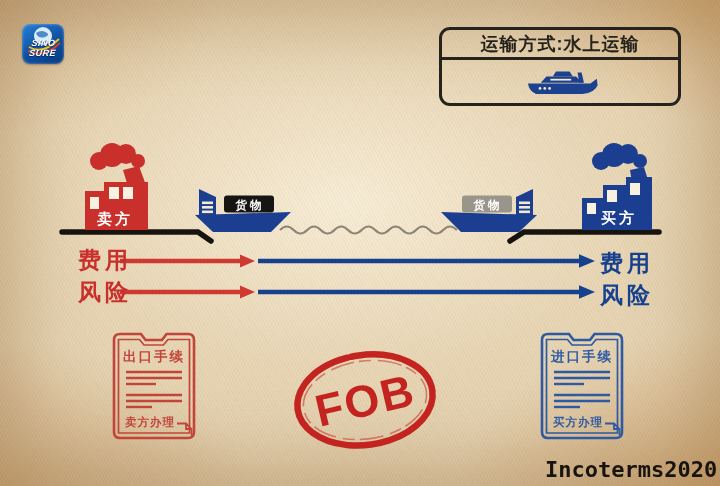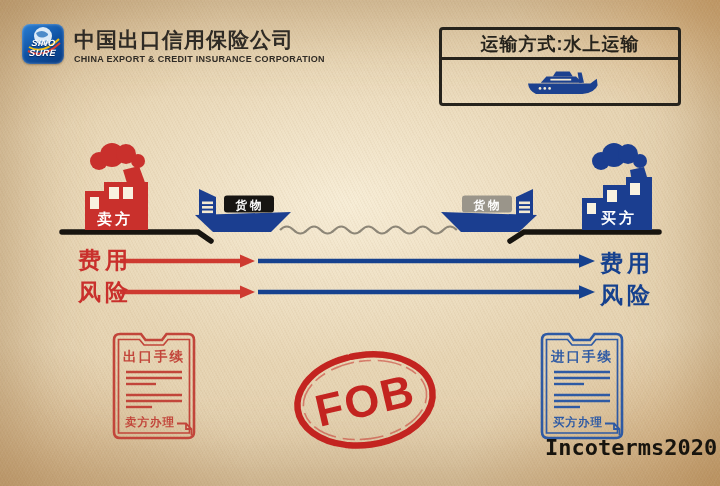--- a/index.html
+++ b/index.html
@@ -23,33 +23,33 @@
     box-shadow:inset 0 0 3px rgba(255,255,255,.45), 0 1px 2px rgba(60,40,10,.35);}
   .logo svg{position:absolute;left:0;top:0;}
   .logo-text{position:absolute;left:0;top:14px;width:100%;text-align:center;color:#fff;
     font-size:9px;line-height:10px;font-weight:bold;font-style:italic;letter-spacing:.5px;
     transform:skewX(-6deg);text-shadow:0 1px 1px rgba(0,20,60,.6);}
   .brand{position:absolute;left:74px;top:28px;color:#2f2b25;}
   .brand-cn{font-size:21px;font-weight:bold;letter-spacing:1px;line-height:24px;}
   .brand-en{font-size:9px;font-weight:bold;letter-spacing:.3px;margin-top:2px;}
   
   .tbox{position:absolute;left:439px;top:27px;width:236px;height:73px;
-    border:3px solid #26231c;border-radius:4px;}
+    border:3px solid #26231c;border-radius:11px;}
   .tbox-title{height:27px;border-bottom:3px solid #26231c;display:flex;align-items:center;justify-content:center;
     font-size:18px;font-weight:bold;letter-spacing:1px;color:#26231c;}
   .tbox-icon{height:43px;display:flex;align-items:center;justify-content:center;}
   
   .scene{position:absolute;left:0;top:140px;}
   .arrowlayer{position:absolute;left:0;top:250px;}
   .lbl{position:absolute;font-weight:bold;font-size:23px;letter-spacing:4px;line-height:22px;}
   .lbl.red{color:#c9302c;}
   .lbl.blue{color:#16418e;}
   .doc{position:absolute;}
   .stamp{position:absolute;left:284px;top:344px;}
-  .footer-brand{position:absolute;left:545px;top:435px;width:170px;
+  .footer-brand{position:absolute;left:545px;top:457px;width:170px;
     font-family:"DejaVu Sans Mono","Liberation Mono",monospace;
     font-weight:bold;font-size:22px;color:#17140e;letter-spacing:0;}
   svg text{font-family:"Liberation Sans","DejaVu Sans",sans-serif;}
 </style>
 </head>
 <body>
 
 <div class="stage">
 
   <div class="logo">
@@ -57,24 +57,20 @@
       <circle cx="21" cy="12" r="9" fill="#dcebf8"></circle>
       <path d="M14,9 q6,-4 11,0 q3,2 -2,4 q-7,2 -9,-4 Z" fill="#4e8cc9"></path>
       <path d="M17,16 q4,2 8,0 q2,2 -2,3 q-5,1 -6,-3 Z" fill="#6ea3d6"></path>
       <path d="M7,23 Q21,31 37,15" stroke="#f3c012" stroke-width="2" fill="none"></path>
       <path d="M6,27 Q21,35 38,19" stroke="#dd3b2f" stroke-width="2" fill="none"></path>
     </svg>
     <div class="logo-text">
       <div>SINO</div>
       <div>SURE</div>
     </div>
-  </div>
-  <div class="brand">
-    <div class="brand-cn">中国出口信用保险公司</div>
-    <div class="brand-en">CHINA EXPORT &amp; CREDIT INSURANCE CORPORATION</div>
   </div>
 
   <div class="tbox">
     <div class="tbox-title">运输方式:水上运输</div>
     <div class="tbox-icon">
       <svg width="96" height="40" viewBox="0 0 120 50">
         <g fill="#1c418f">
           <polygon points="55,12 72,12 76,18 51,18"></polygon>
           <polygon points="82,13 87,13 90,26 84,26"></polygon>
           <polygon points="43,18 80,18 88,26 36,26"></polygon>

